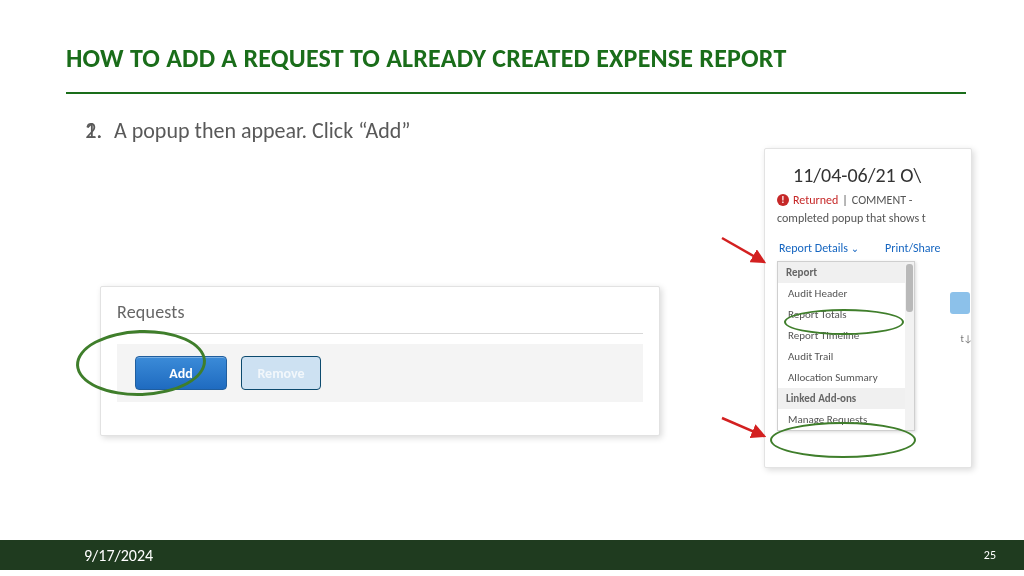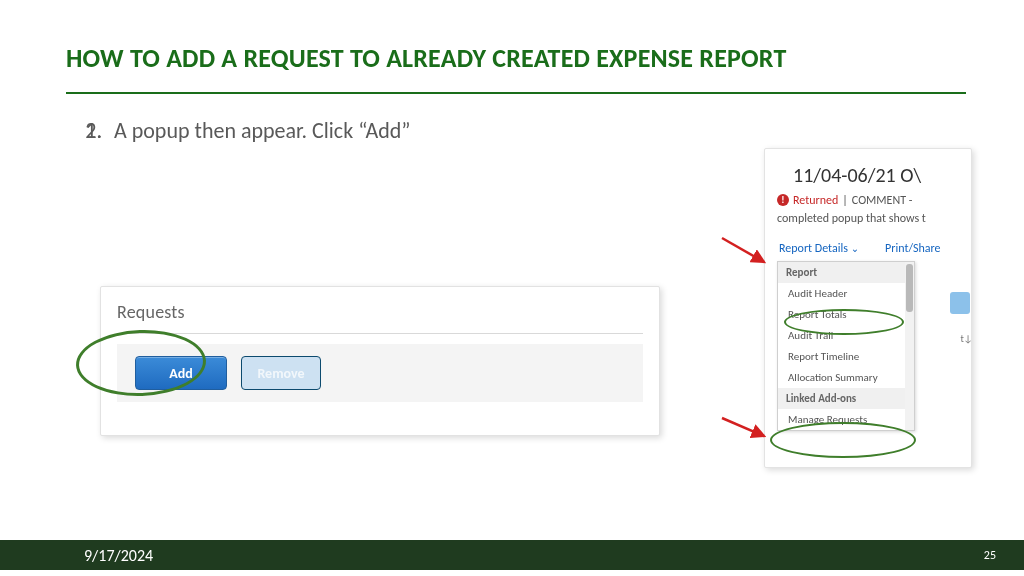--- a/index.html
+++ b/index.html
@@ -102,22 +102,22 @@
       <span class="lk">
         <span>Report Details</span>
         <span class="chev">⌄</span>
       </span>
       <span class="lk">Print/Share</span>
     </div>
     <div class="pr-menu">
       <div class="hdr">Report</div>
       <div class="item">Audit Header</div>
       <div class="item">Report Totals</div>
+      <div class="item">Report Timeline</div>
       <div class="item">Audit Trail</div>
-      <div class="item">Report Timeline</div>
       <div class="item">Allocation Summary</div>
       <div class="hdr">Linked Add-ons</div>
       <div class="item">Manage Requests</div>
       <div class="scroll"></div>
       <div class="thumb"></div>
     </div>
   </div>
 
   <div class="right-edge-btn"></div>
   <div class="right-edge-txt">t↓</div>

